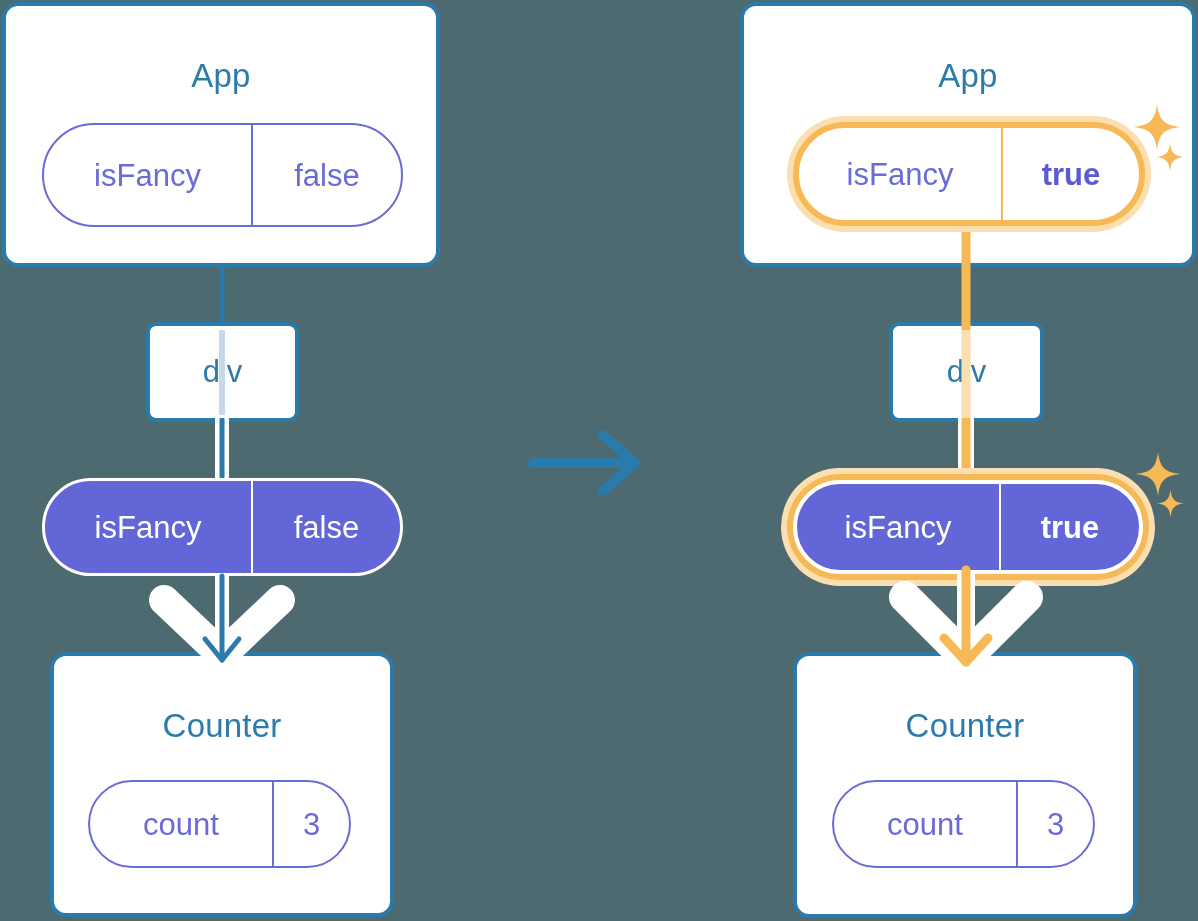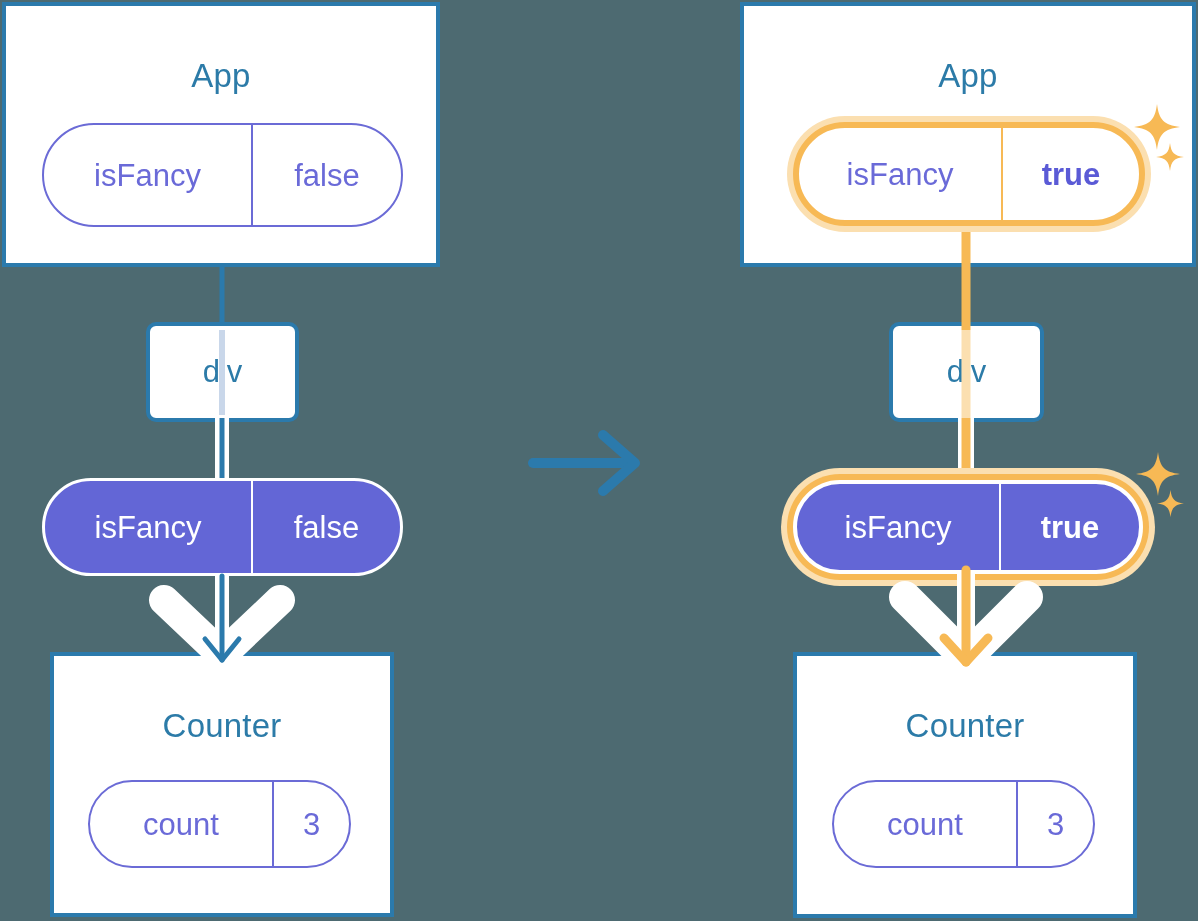--- a/index.html
+++ b/index.html
@@ -11,21 +11,21 @@
     overflow:hidden;
     position:relative;
   }
   #stage{position:absolute;left:0;top:0;width:1198px;height:921px;}
 
   
   .node-box{
     position:absolute;
     background:#ffffff;
     border:4px solid #2b7aac;
-    border-radius:0;
+    border-radius:16px;
     box-sizing:border-box;
     z-index:5;
   }
   .node-title{
     position:absolute;
     left:0;right:0;
     text-align:center;
     color:#2c7ba8;
     font-size:33px;
     line-height:33px;

